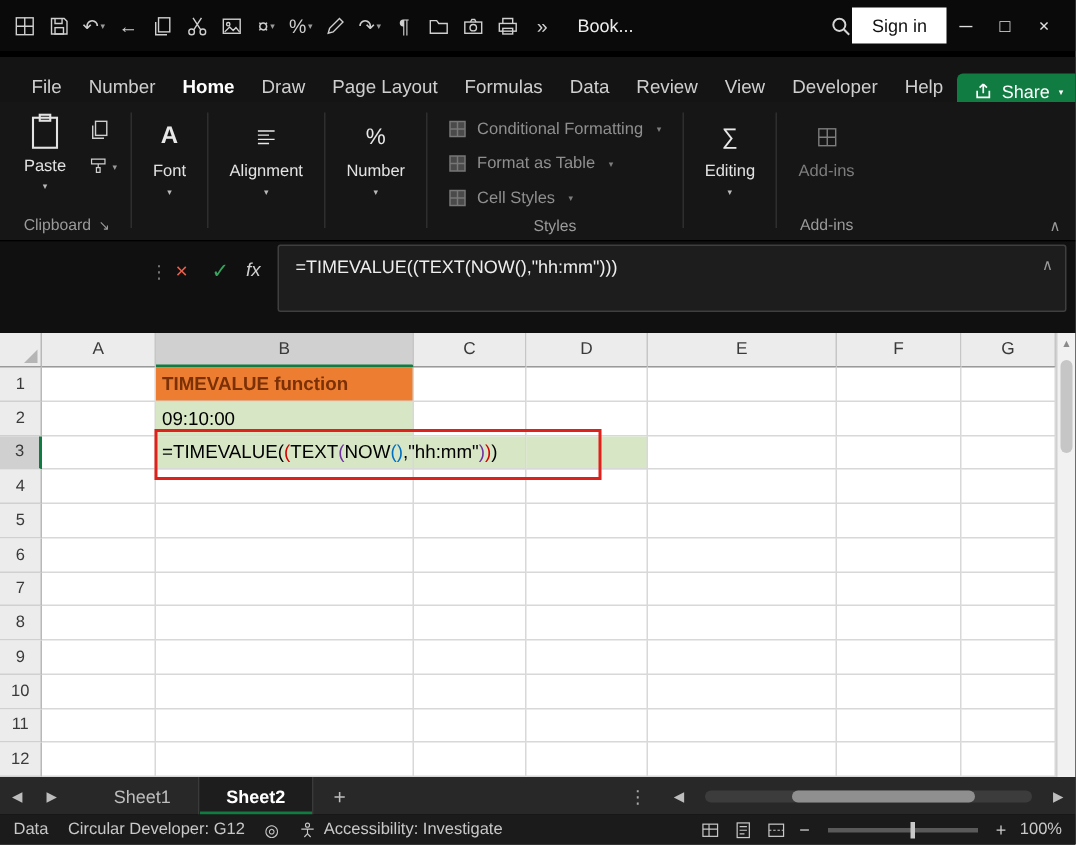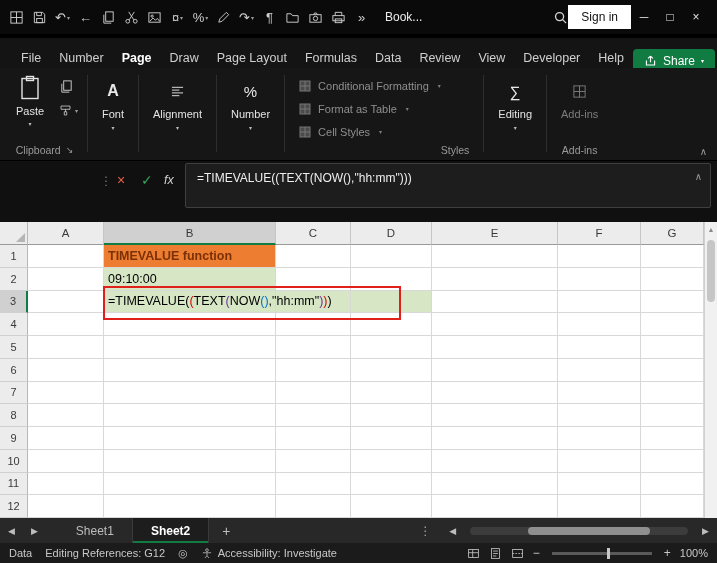--- a/index.html
+++ b/index.html
@@ -49,21 +49,21 @@
   .mini{display:flex;align-items:center;gap:2px;cursor:default}
   .gname{display:flex;align-items:center;justify-content:center;gap:5px;color:var(--dim);
     font-size:10.5px;height:17px;margin-top:auto}
   .launcher{font-size:9px;color:var(--dim)}
   .cgrp{display:flex;flex-direction:column;align-items:center;padding:8px 10px 0;cursor:default}
   .cic{height:20px;display:flex;align-items:center;font-size:15px;color:#e8e8e8}
   .cic.letter{font-size:16px;font-weight:bold}
   .clabel{font-size:11px;margin-top:7px;white-space:nowrap}
   .ccaret{font-size:6px;color:#b9b9b9;margin-top:4px}
   .cgrp.disabled,.cgrp.disabled .cic{color:#7d7d7d}
-  .styles-grp{display:flex;flex-direction:row;padding:1px 10px 0;color:#8f8f8f;min-width:155px}
+  .styles-grp{display:flex;flex-direction:column;padding:1px 10px 0;color:#8f8f8f;min-width:155px}
   .strow{display:flex;align-items:center;gap:7px;font-size:11px;height:23px;white-space:nowrap;cursor:default}
   .strow .scaret{font-size:6px;color:#7d7d7d;margin-left:2px}
   .ribbon-collapse{position:absolute;right:10px;bottom:3px;color:var(--dim);font-size:10px;cursor:default}
 
   
   .fbar{position:absolute;top:161px;left:0;right:0;height:61px;background:var(--fb-bg)}
   .namebox{position:absolute;left:2px;top:7px;width:93px;height:26px;background:#1d1d1d;
     border:1px solid #3a3a3a;display:flex;align-items:center;color:#e9e9e9;font-size:12px;padding:0 8px}
   .nb-caret{margin-left:auto;font-size:7px;color:var(--dim)}
   .fb-dots{position:absolute;left:100px;top:13px;color:#7a7a7a;font-size:12px}
@@ -237,21 +237,21 @@
       <span class="winbtn">─</span>
       <span class="winbtn">□</span>
       <span class="winbtn">×</span>
     </div>
   </div>
 
   <div class="menubar">
     <div id="tabs" style="display:flex">
         <div class="mtab">File</div>
         <div class="mtab">Number</div>
-        <div class="mtab active">Page</div>
+        <div class="mtab active">Home</div>
         <div class="mtab">Draw</div>
         <div class="mtab">Page Layout</div>
         <div class="mtab">Formulas</div>
         <div class="mtab">Data</div>
         <div class="mtab">Review</div>
         <div class="mtab">View</div>
         <div class="mtab">Developer</div>
         <div class="mtab">Help</div>
       </div>
     <div class="share-btn">
@@ -570,21 +570,21 @@
     <span class="sdots">⋮</span>
     <span class="snav">◀</span>
     <div class="htrack">
       <div class="hthumb"></div>
     </div>
     <span class="snav">▶</span>
   </div>
 
   <div class="statusbar">
     <span>Data</span>
-    <span>Editing References: G12</span>
+    <span>Circular Developer: G12</span>
     <span class="sb-ic">◎</span>
     <span class="sb-ic">
       <span class="ic" id="personIcon">
           <svg width="12" height="13" viewBox="0 0 16 16" fill="none" stroke="currentColor">
             <circle cx="8" cy="3.5" r="1.8"></circle>
             <path d="M2.5 7h11M8 7v4M8 11l-2.8 3M8 11l2.8 3"></path>
           </svg>
         </span>
       <span>Accessibility: Investigate</span>
     </span>

